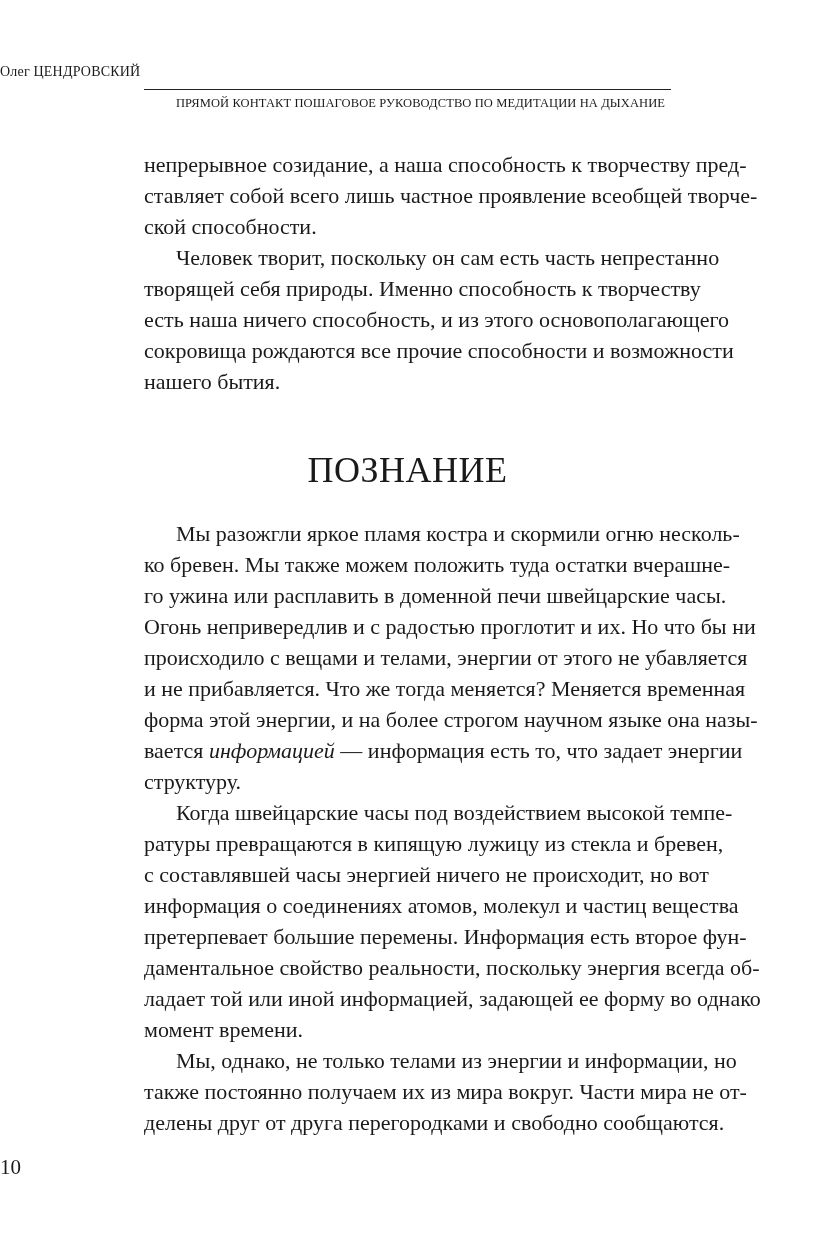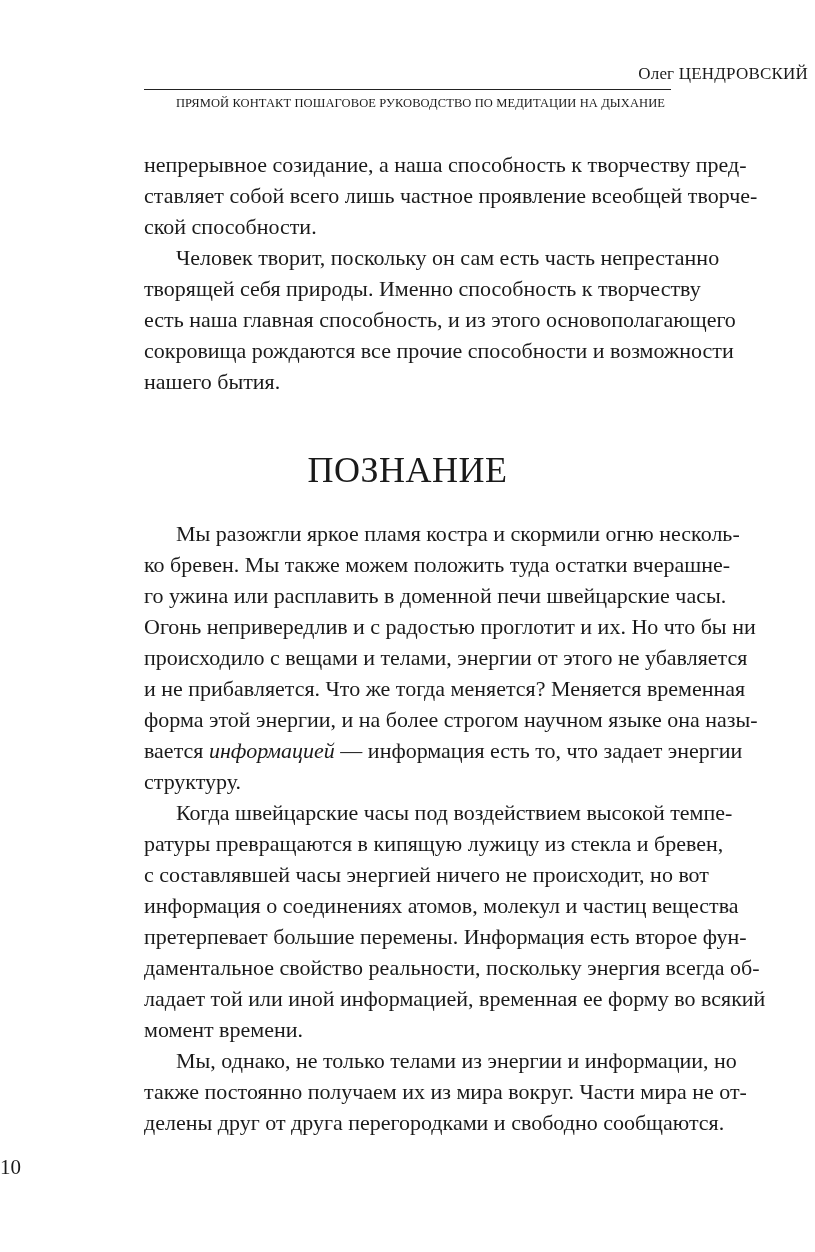--- a/index.html
+++ b/index.html
@@ -1,19 +1,19 @@
 <!DOCTYPE html>
 <html><head>
 <meta charset="utf-8">
 <style>
   html, body { margin:0; padding:0; background:#ffffff; }
   body { width:815px; height:1252px; position:relative; overflow:hidden;
          font-family:"Liberation Serif","DejaVu Serif",serif; color:#1a1a1a; }
-  .author { position:absolute; left:0; width:808px; top:64px; text-align:right;
-            font-size:17px; letter-spacing:0.2px; }
+  .author { position:absolute; left:0; width:808px; top:64px; text-align:left;
+            font-size:14px; letter-spacing:0.2px; }
   .rule { position:absolute; left:144px; width:527px; top:89px; height:1px; background:#222; }
   .subtitle { position:absolute; left:0; width:815px; top:96px; text-align:center;
               font-size:12.5px; letter-spacing:0.1px;padding-left:13px; }
   .line { position:absolute; left:144px; width:527px; font-size:22px; line-height:28px;
           white-space:nowrap; text-align:justify; text-align-last:justify; }
   .line.last { text-align-last:left; }
   .line.indent { left:176px; width:495px; }
   .heading { position:absolute; left:0; width:815px; top:449px; text-align:center;
              font-size:36px; letter-spacing:0.5px; }
   .pagenum { position:absolute; left:0; width:815px; top:1155px; font-size:21px; }
@@ -28,21 +28,21 @@
   <div class="subtitle">ПРЯМОЙ КОНТАКТ ПОШАГОВОЕ РУКОВОДСТВО ПО МЕДИТАЦИИ НА ДЫХАНИЕ</div>
 </div>
 
 <div>
   <div class="line" style="top:151px">непрерывное созидание, а наша способность к творчеству пред-</div>
   <div class="line" style="top:182px">ставляет собой всего лишь частное проявление всеобщей творче-</div>
   <div class="line last" style="top:213px">ской способности.</div>
 
   <div class="line indent" style="top:244px">Человек творит, поскольку он сам есть часть непрестанно</div>
   <div class="line" style="top:275px">творящей себя природы. Именно способность к творчеству</div>
-  <div class="line" style="top:306px">есть наша главная способность, и из этого основополагающего</div>
+  <div class="line" style="top:306px">есть наша ничего способность, и из этого основополагающего</div>
   <div class="line" style="top:337px">сокровища рождаются все прочие способности и возможности</div>
   <div class="line last" style="top:368px">нашего бытия.</div>
 
   <div class="heading">ПОЗНАНИЕ</div>
 
   <div class="line indent" style="top:520px">Мы разожгли яркое пламя костра и скормили огню несколь-</div>
   <div class="line" style="top:551px">ко бревен. Мы также можем положить туда остатки вчерашне-</div>
   <div class="line" style="top:582px">го ужина или расплавить в доменной печи швейцарские часы.</div>
   <div class="line" style="top:613px">Огонь непривередлив и с радостью проглотит и их. Но что бы ни</div>
   <div class="line" style="top:644px">происходило с вещами и телами, энергии от этого не убавляется</div>
@@ -50,21 +50,21 @@
   <div class="line" style="top:706px">форма этой энергии, и на более строгом научном языке она назы-</div>
   <div class="line" style="top:737px"><span>вается </span><em>информацией</em><span> — информация есть то, что задает энергии</span></div>
   <div class="line last" style="top:768px">структуру.</div>
 
   <div class="line indent" style="top:799px">Когда швейцарские часы под воздействием высокой темпе-</div>
   <div class="line" style="top:830px">ратуры превращаются в кипящую лужицу из стекла и бревен,</div>
   <div class="line" style="top:861px">с составлявшей часы энергией ничего не происходит, но вот</div>
   <div class="line" style="top:892px">информация о соединениях атомов, молекул и частиц вещества</div>
   <div class="line" style="top:923px">претерпевает большие перемены. Информация есть второе фун-</div>
   <div class="line" style="top:954px">даментальное свойство реальности, поскольку энергия всегда об-</div>
-  <div class="line" style="top:985px">ладает той или иной информацией, временная ее форму во всякий</div>
+  <div class="line" style="top:985px">ладает той или иной информацией, задающей ее форму во однако</div>
   <div class="line last" style="top:1016px">момент времени.</div>
 
   <div class="line indent" style="top:1047px">Мы, однако, не только телами из энергии и информации, но</div>
   <div class="line" style="top:1078px">также постоянно получаем их из мира вокруг. Части мира не от-</div>
   <div class="line" style="top:1109px">делены друг от друга перегородками и свободно сообщаются.</div>
 </div>
 
 <div class="pagenum">10</div>
 
 </body></html>

